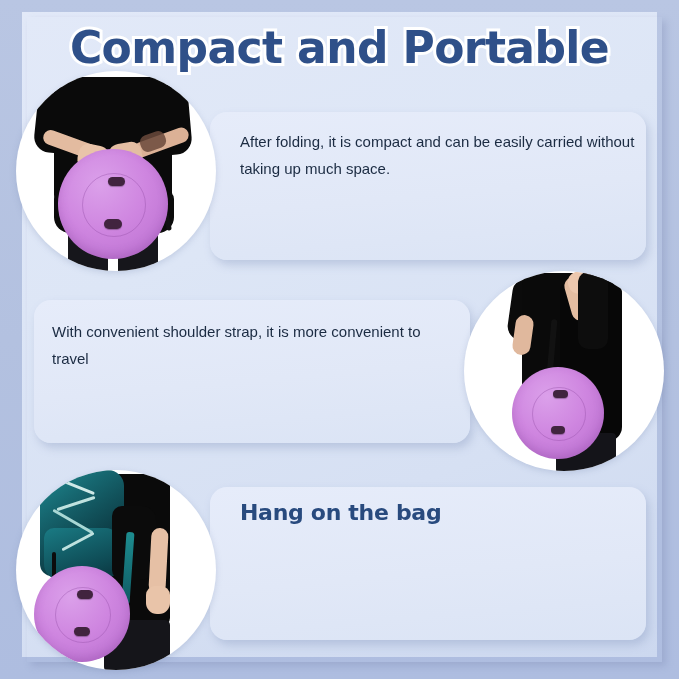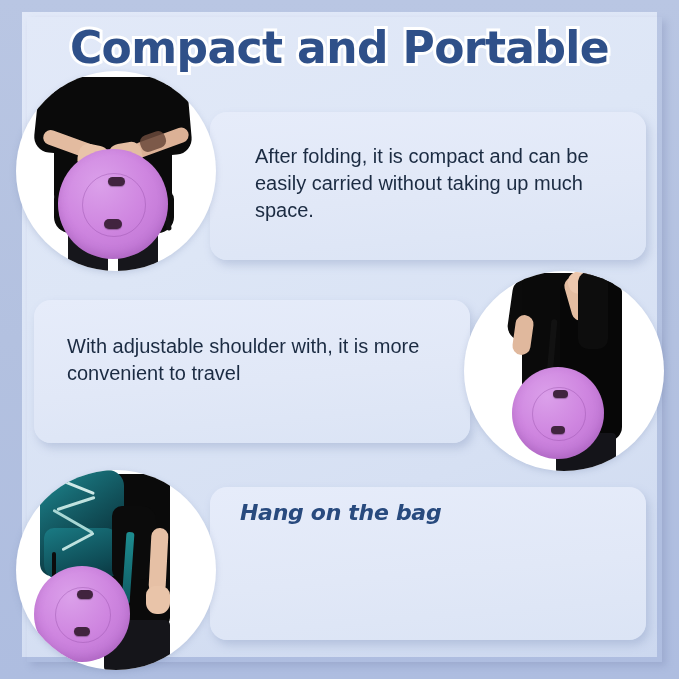--- a/index.html
+++ b/index.html
@@ -53,33 +53,33 @@
     font-family:"DejaVu Sans", sans-serif;
     font-weight:bold;
     font-size:22px;
     color:#284a7e;
     letter-spacing:-0.3px;
     margin:0 0 7px 0;
     white-space:nowrap;
   }
   .card-body{
     font-family:"Liberation Sans", sans-serif;
-    font-size:20px;
+    font-size:15px;
     line-height:27px;
     color:#1b2b42;
-    margin:15px;
+    margin:0;
   }
 
   
   #card-1{left:210px;top:112px;width:436px;height:148px;}
   #text-1{left:240px;top:128px;width:400px;}
   #card-2{left:34px;top:300px;width:436px;height:143px;}
   #text-2{left:52px;top:318px;width:390px;}
   #card-3{left:210px;top:487px;width:436px;height:153px;}
-  #text-3{left:240px;top:500px;width:400px;font-style:italic;}
+  #text-3{left:240px;top:500px;width:400px;}
 
   
   .photo-circle{
     position:absolute;width:200px;height:200px;border-radius:50%;
     background:#ffffff;overflow:hidden;
     box-shadow:0 2px 6px rgba(120,135,175,.28);
   }
   #circle-1{left:16px;top:71px;}
   #circle-2{left:464px;top:271px;}
   #circle-3{left:16px;top:470px;}
@@ -302,21 +302,21 @@
       <div class="pants s2-pants"></div>
       <div class="disc">
         <div class="ring"></div>
         <div class="clip clip-top"></div>
         <div class="clip clip-bot"></div>
       </div>
     </div>
   </div>
 
   <div class="card-text" id="text-2">
-    <p class="card-body">With adjustable shoulder with, it is more convenient to travel</p>
+    <p class="card-body">With convenient shoulder strap, it is more convenient to travel</p>
   </div>
 
   <div class="card" id="card-3"></div>
 
   <div class="photo-circle" id="circle-3">
     <div class="scene" id="s3">
       <div class="torso s3-shirt"></div>
       <div class="s3-pack" style="position:absolute;"></div>
       <div class="s3-pack2" style="position:absolute;"></div>
       <div class="s3-cord-a" style="position:absolute;"></div>

